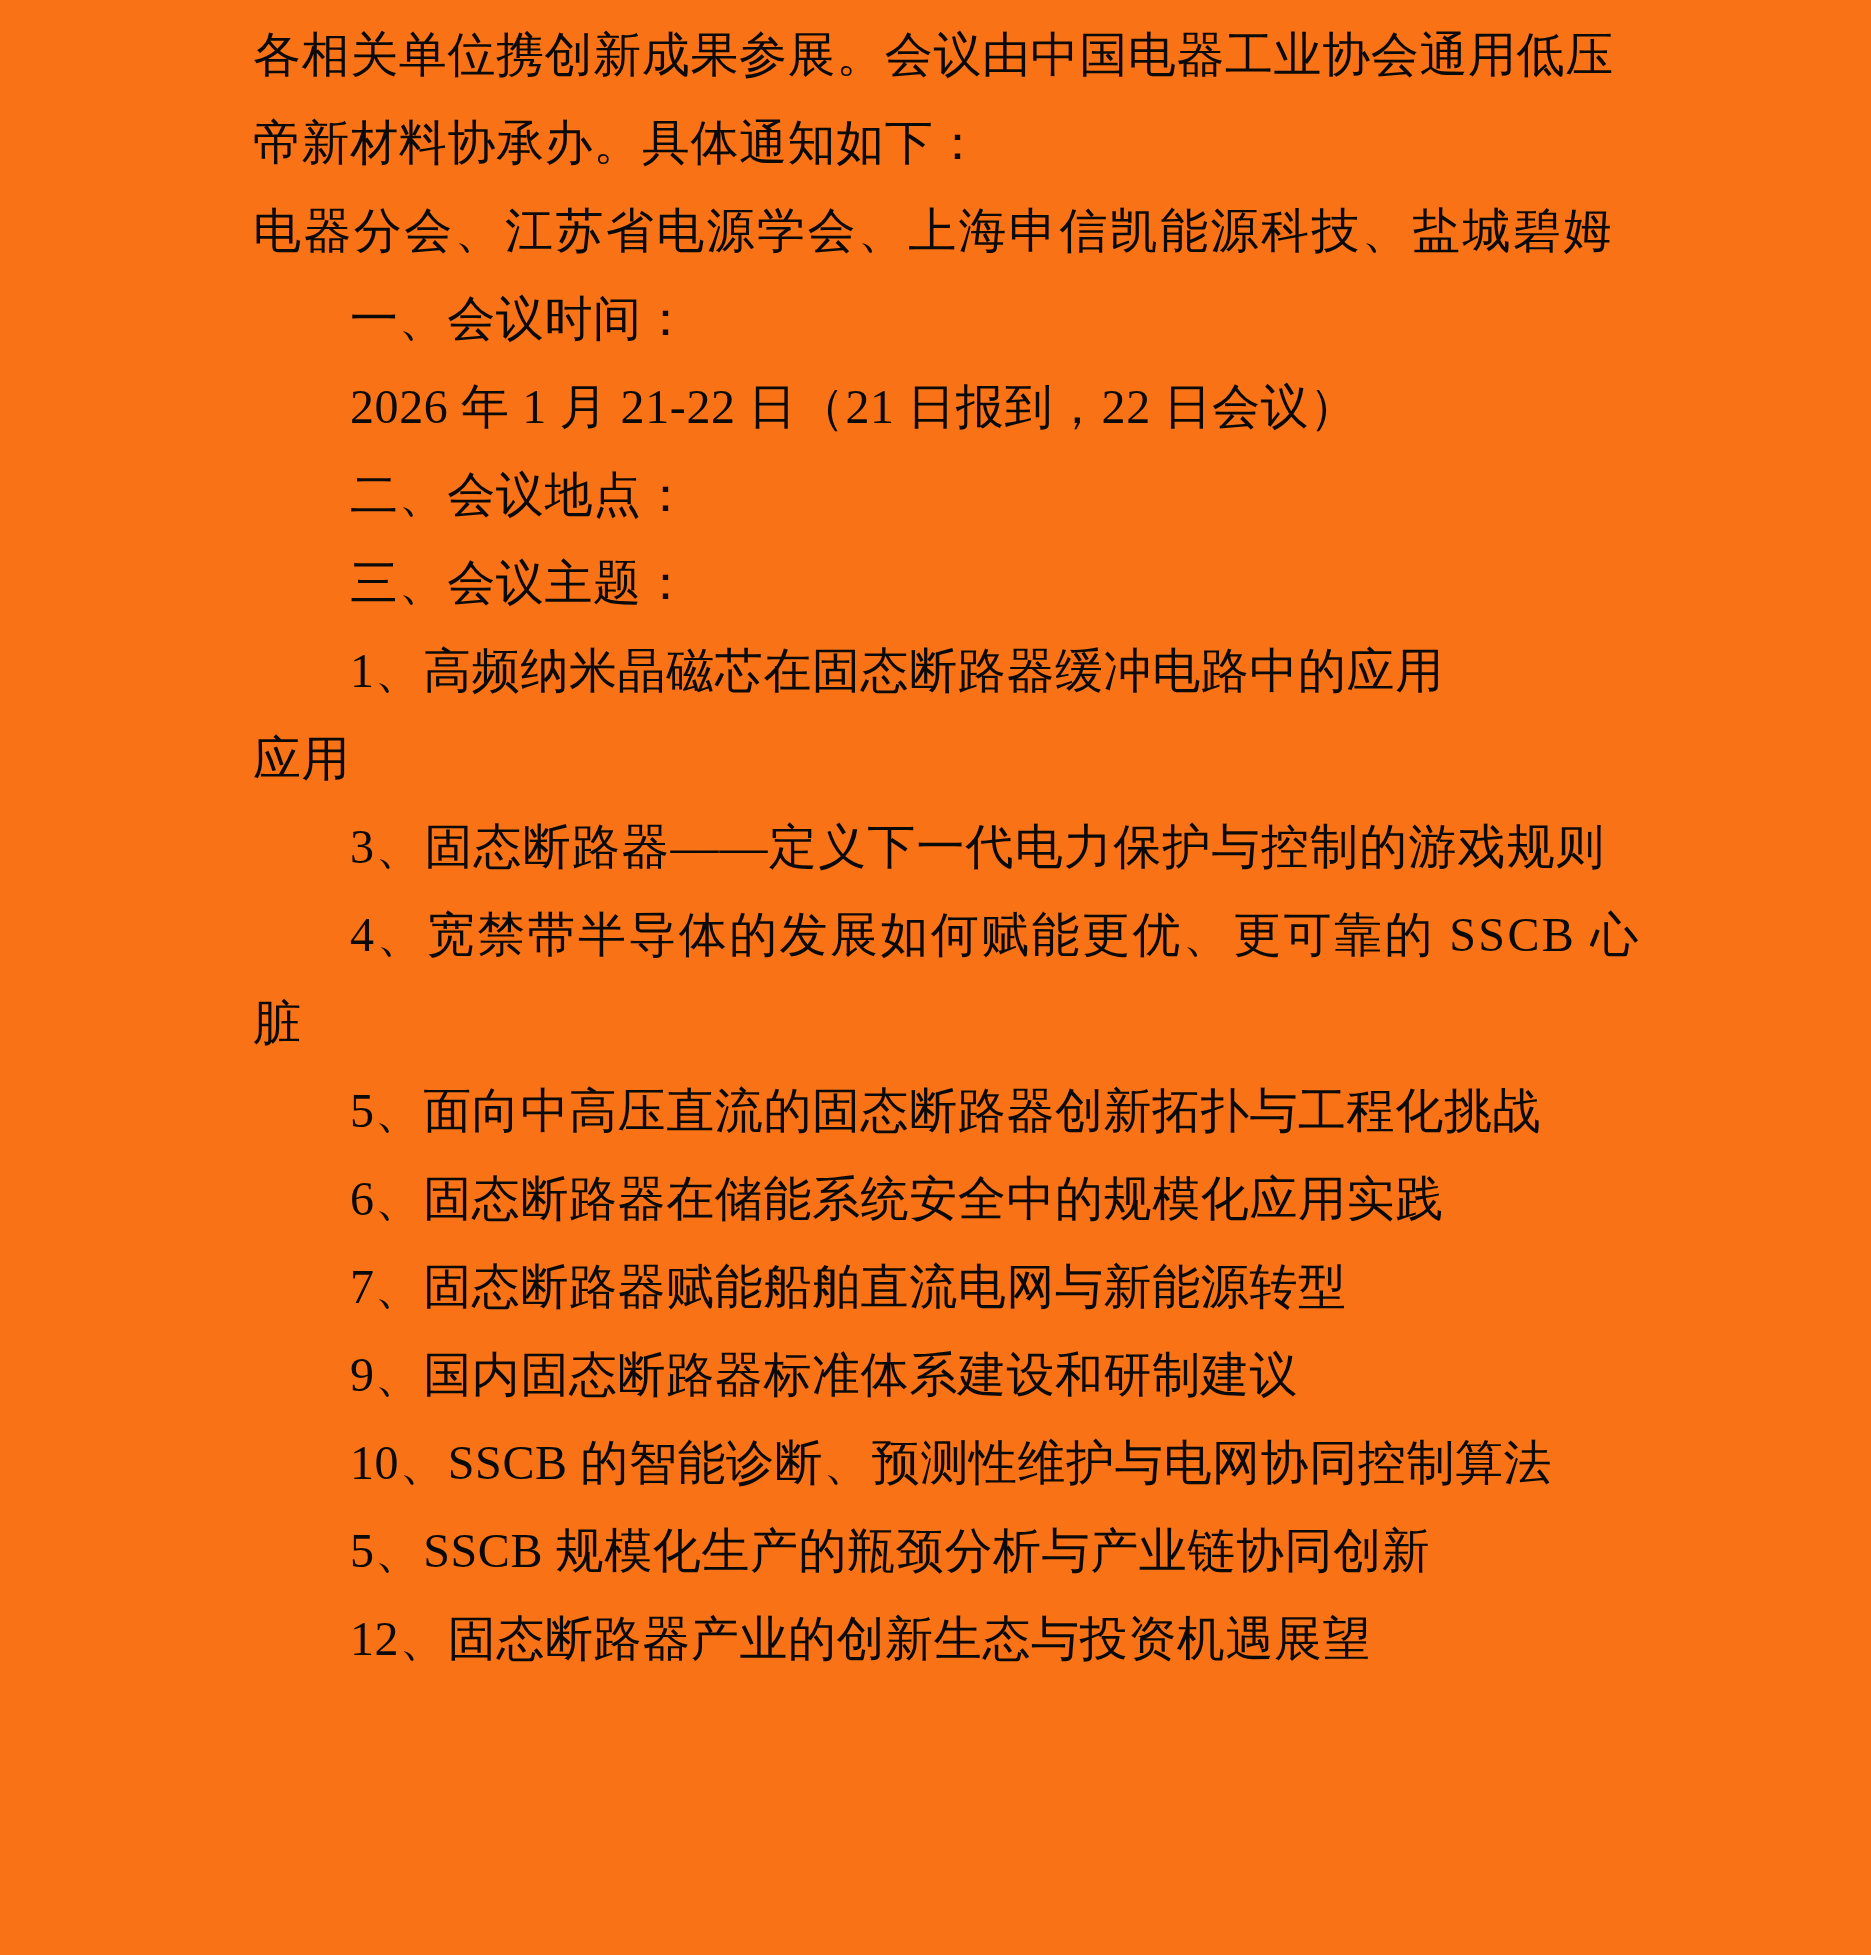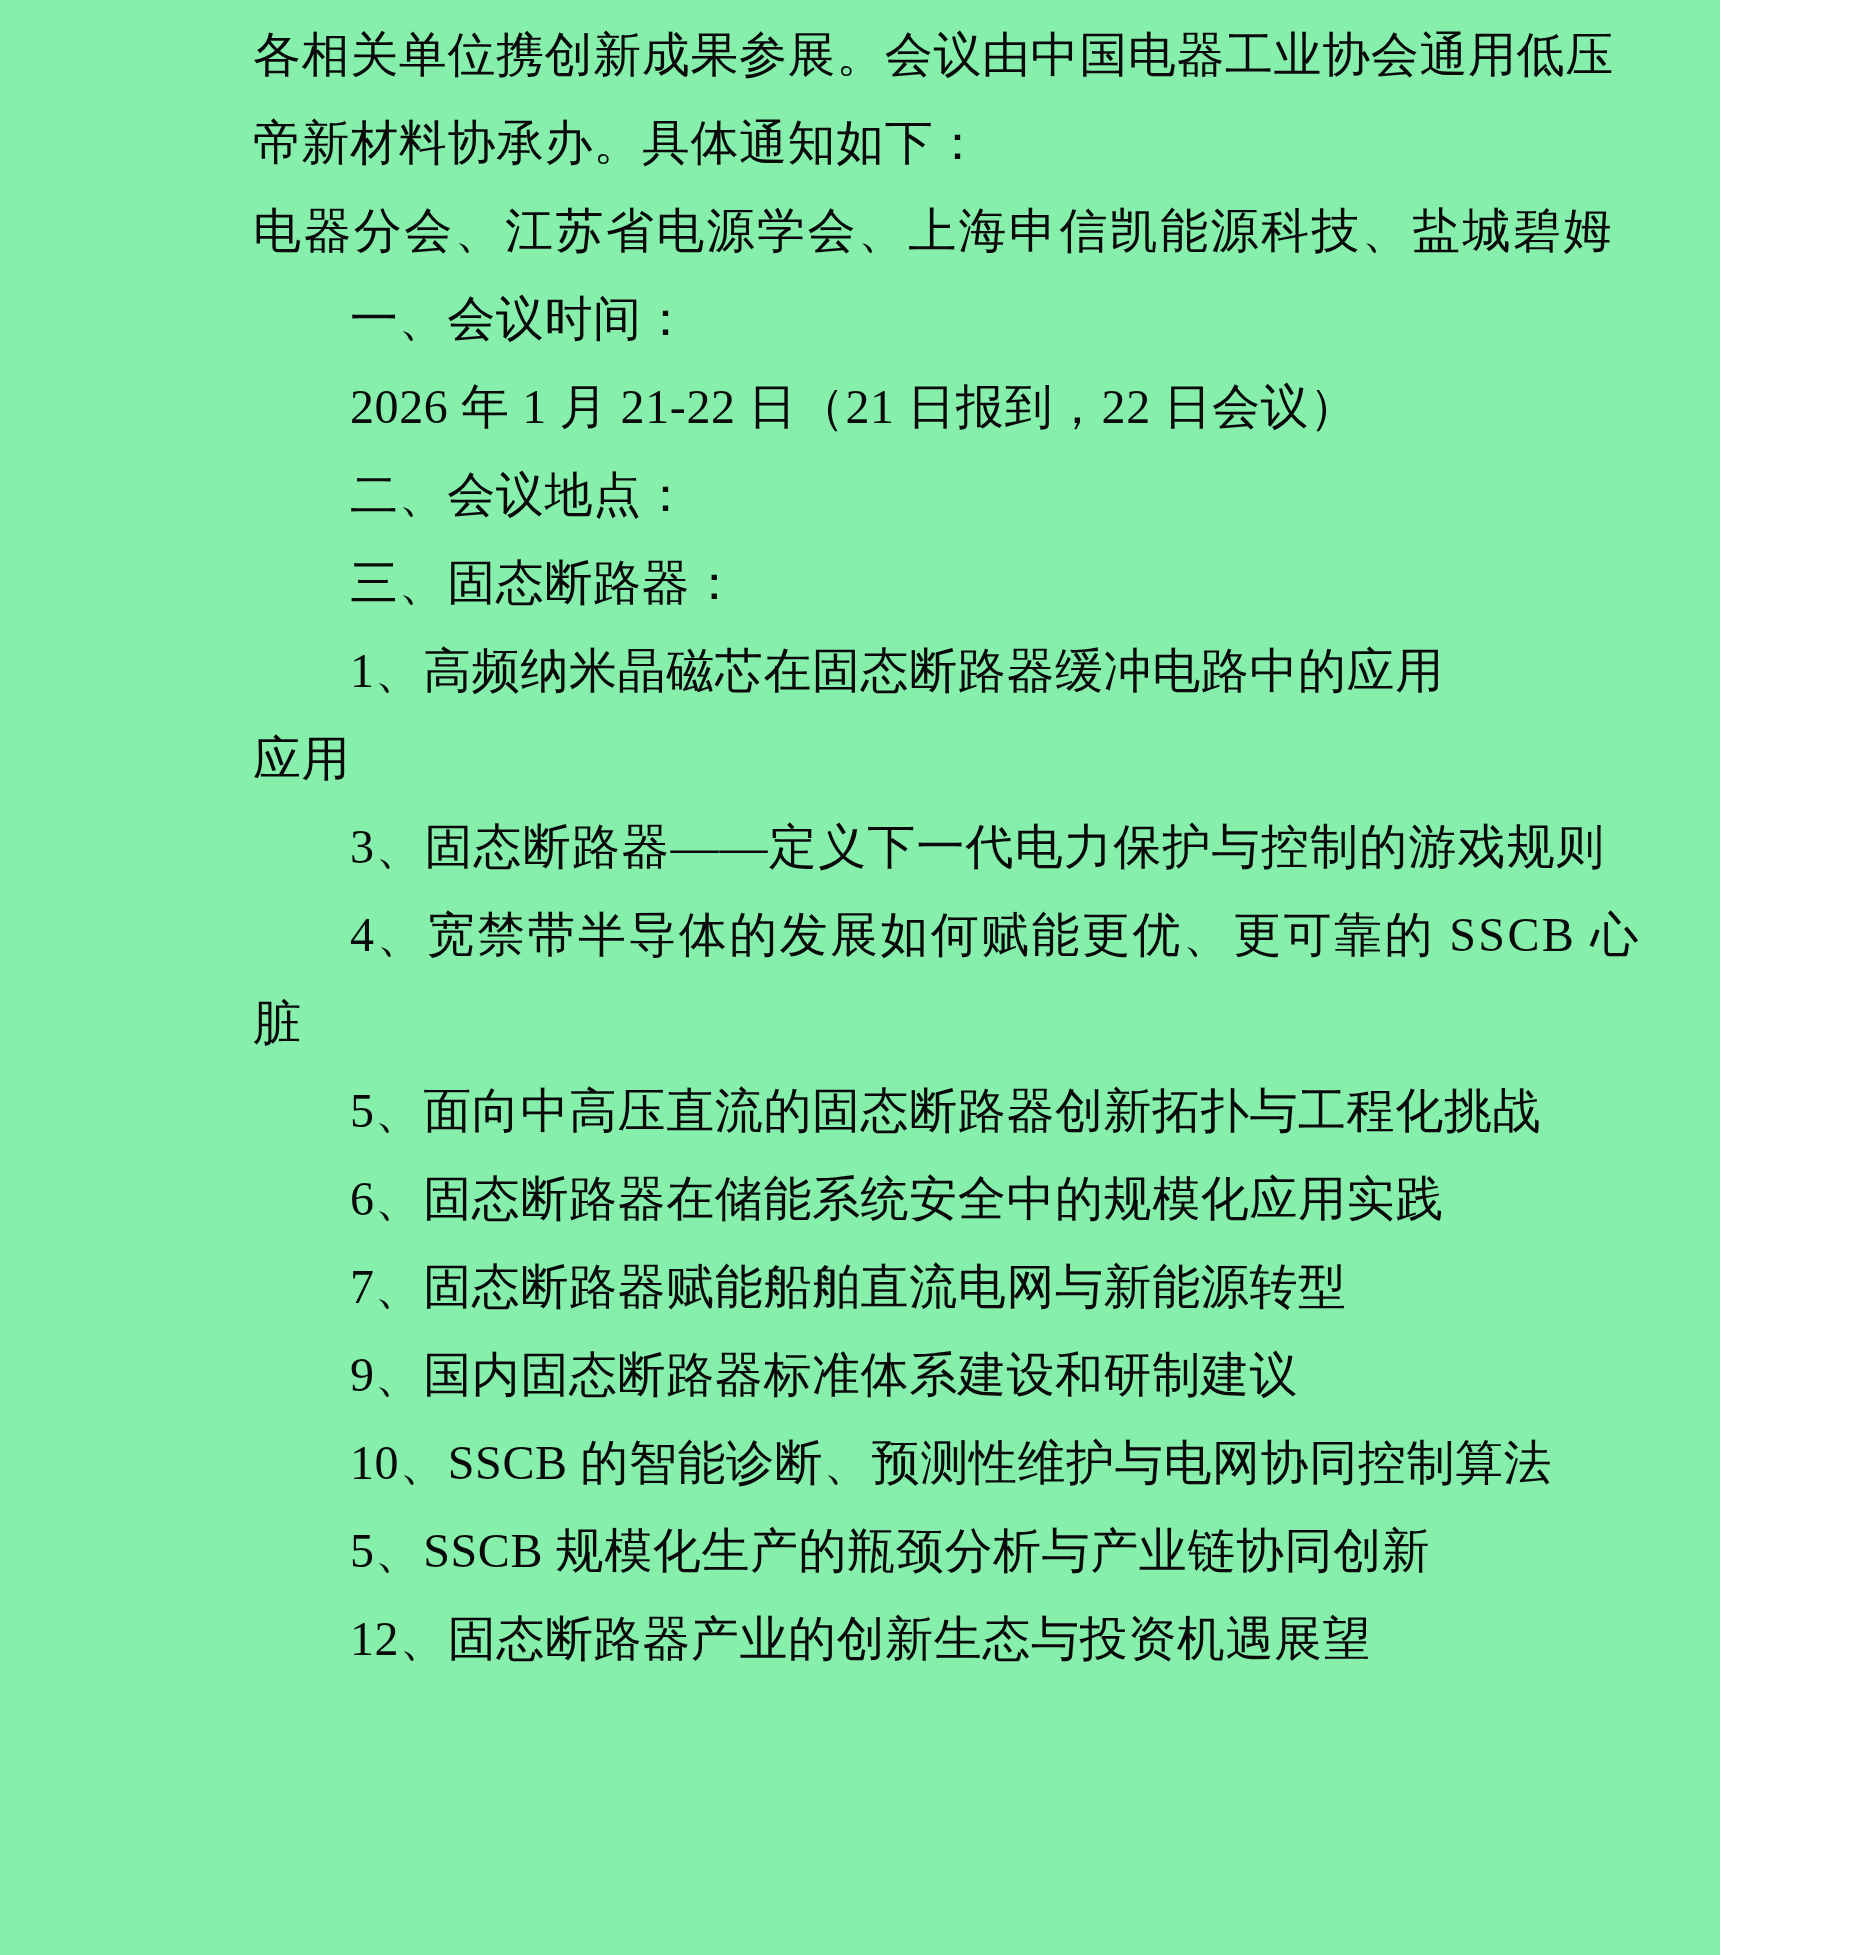--- a/index.html
+++ b/index.html
@@ -2,23 +2,23 @@
 <html lang="zh" style="font-size:9.4px"><head>
 <meta charset="utf-8">
 <style>
   html, body {
     margin: 0;
     padding: 0;
     background: #ffffff;
   }
   .page {
     position: relative;
-    width: 1720px;
+    width: 1871px;
     height: 1955px;
-    background: #86efac;
+    background: #f97316;
     overflow: hidden;
     font-family: "Liberation Serif", "DejaVu Serif", serif;
     color: #0a0a0a;
   }
   .content {
     position: absolute;
     left: 253px;
     top: 10.6px;
     width: 1367px;
   }
@@ -45,21 +45,21 @@
 <body>
 
 <div class="page">
   <div class="content">
     <div class="line">各相关单位携创新成果参展。会议由中国电器工业协会通用低压</div>
     <div class="line">帝新材料协承办。具体通知如下：</div>
     <div class="line spread">电器分会、江苏省电源学会、上海申信凯能源科技、盐城碧姆</div>
     <div class="line indent">一、会议时间：</div>
     <div class="line indent">2026 年 1 月 21-22 日（21 日报到，22 日会议）</div>
     <div class="line indent">二、会议地点：</div>
-    <div class="line indent">三、固态断路器：</div>
+    <div class="line indent">三、会议主题：</div>
     <div class="line indent">1、高频纳米晶磁芯在固态断路器缓冲电路中的应用</div>
     <div class="line">应用</div>
     <div class="line indent spread-sm">3、固态断路器——定义下一代电力保护与控制的游戏规则</div>
     <div class="line indent spread">4、宽禁带半导体的发展如何赋能更优、更可靠的 SSCB 心</div>
     <div class="line">脏</div>
     <div class="line indent">5、面向中高压直流的固态断路器创新拓扑与工程化挑战</div>
     <div class="line indent">6、固态断路器在储能系统安全中的规模化应用实践</div>
     <div class="line indent">7、固态断路器赋能船舶直流电网与新能源转型</div>
     <div class="line indent">9、国内固态断路器标准体系建设和研制建议</div>
     <div class="line indent">10、SSCB 的智能诊断、预测性维护与电网协同控制算法</div>

